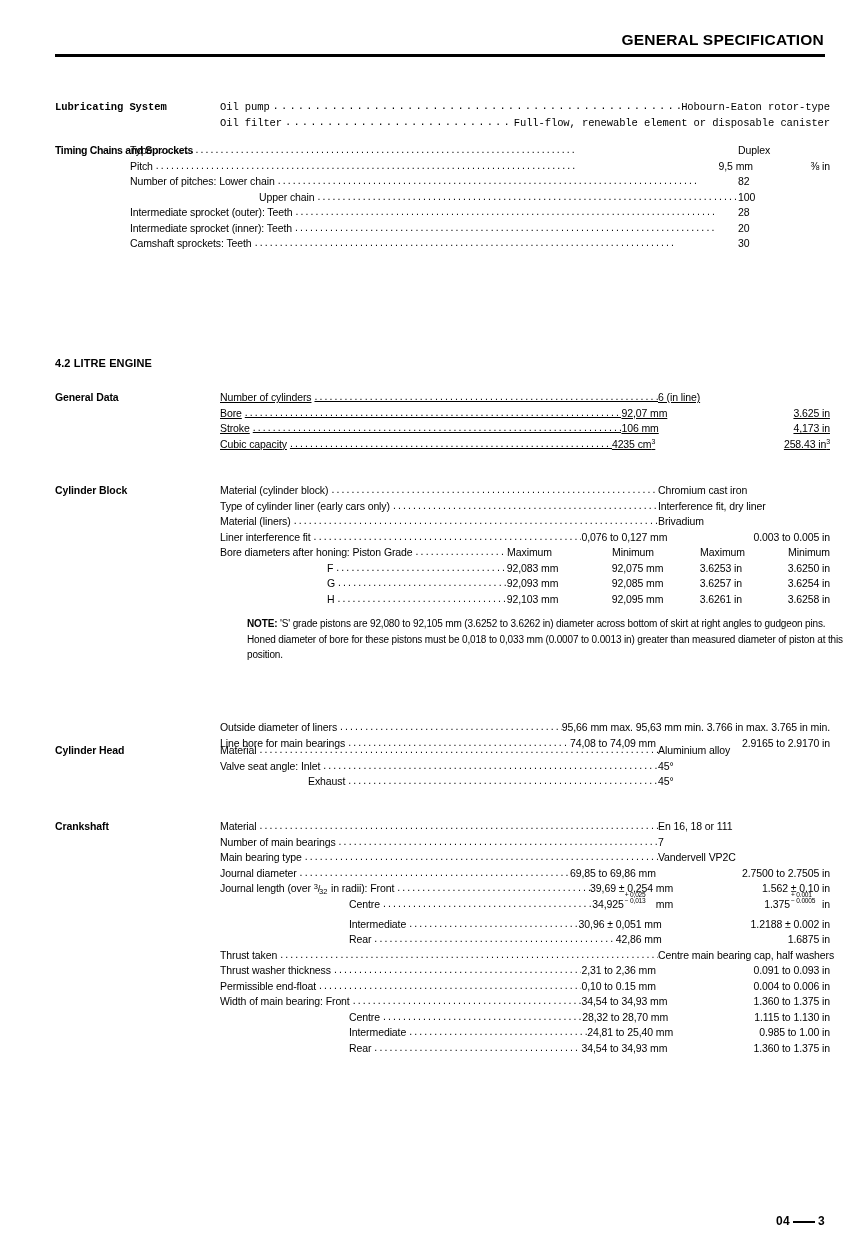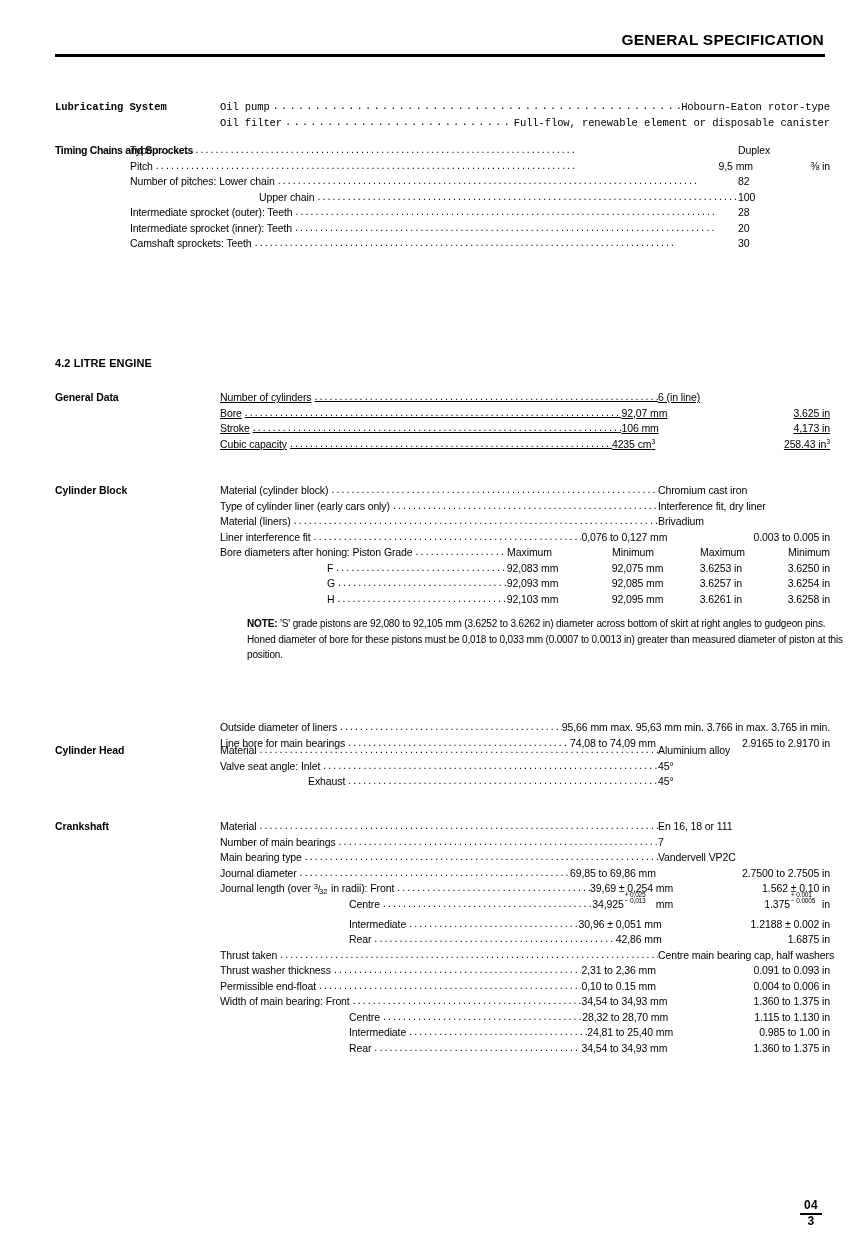--- a/index.html
+++ b/index.html
@@ -206,21 +206,20 @@
   .footer {
     position: absolute;
     bottom: 26px;
     right: 30px;
     font-size: 12px;
     font-weight: bold;
     letter-spacing: 0.3px;
     display: flex;
     align-items: center;
     gap: 0px;
-    flex-direction: column;
   }
   .footer .dash {
     display: inline-block;
     width: 22px;
     height: 2.5px;
     background: #000;
     margin: 0 3px;
     position: relative;
     top: 1px;
   }

